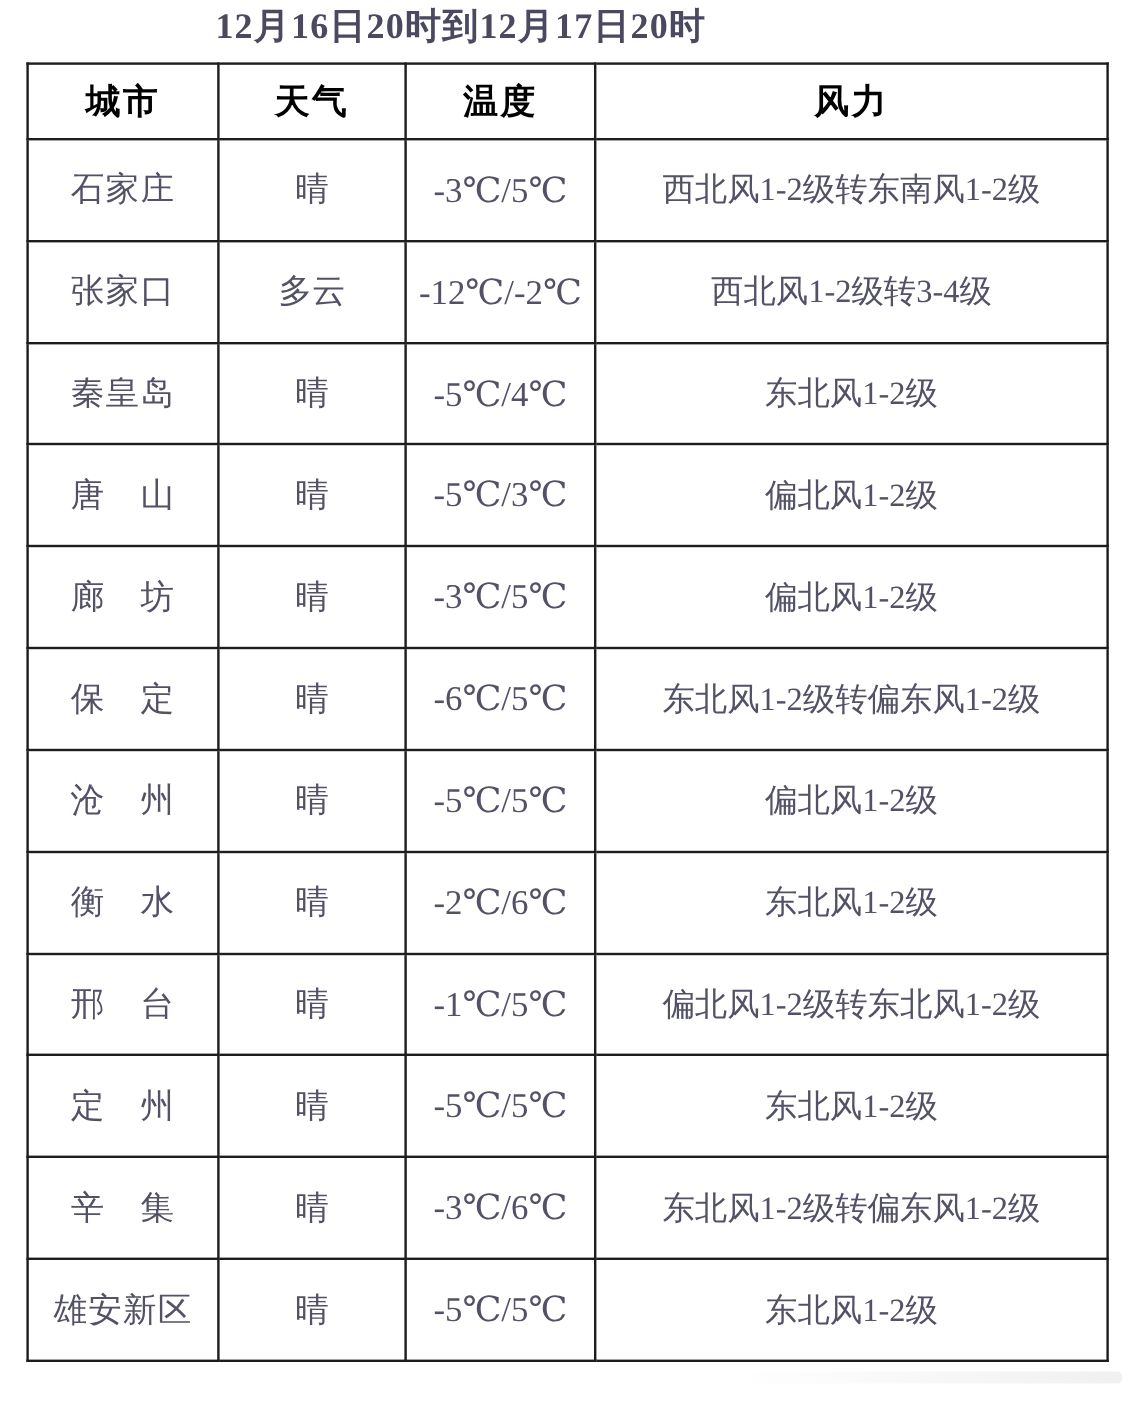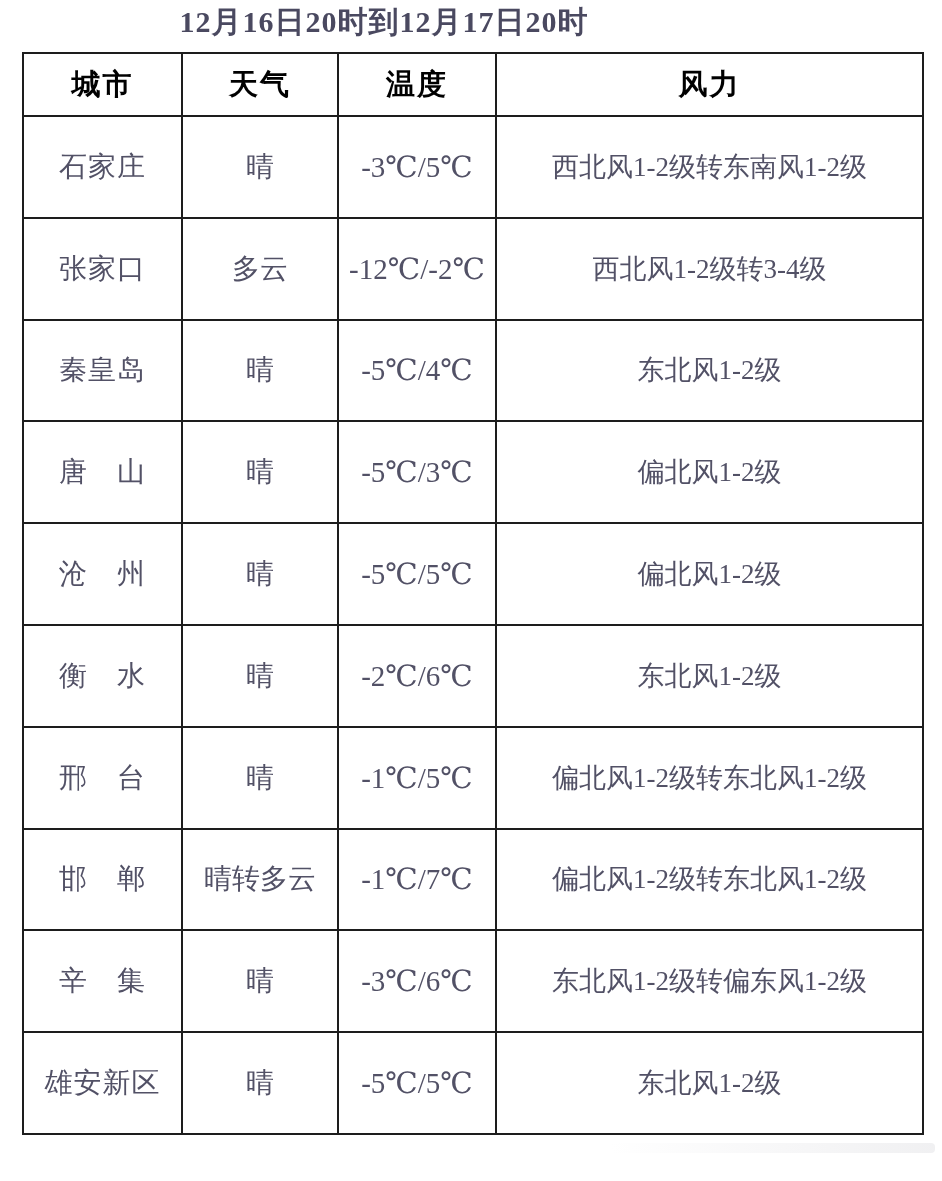--- a/index.html
+++ b/index.html
@@ -100,42 +100,54 @@
         <td class="temp-cell">-5℃/4℃</td>
         <td class="wind-cell">东北风1-2级</td>
       </tr>
       <tr class="data-row">
         <td class="city-cell">唐　山</td>
         <td class="weather-cell">晴</td>
         <td class="temp-cell">-5℃/3℃</td>
         <td class="wind-cell">偏北风1-2级</td>
       </tr>
       <tr class="data-row">
+        <td class="city-cell">廊　坊</td>
+        <td class="weather-cell">晴</td>
+        <td class="temp-cell">-3℃/5℃</td>
+        <td class="wind-cell">偏北风1-2级</td>
+      </tr>
+      <tr class="data-row">
+        <td class="city-cell">保　定</td>
+        <td class="weather-cell">晴</td>
+        <td class="temp-cell">-6℃/5℃</td>
+        <td class="wind-cell">东北风1-2级转偏东风1-2级</td>
+      </tr>
+      <tr class="data-row">
         <td class="city-cell">沧　州</td>
         <td class="weather-cell">晴</td>
         <td class="temp-cell">-5℃/5℃</td>
         <td class="wind-cell">偏北风1-2级</td>
       </tr>
       <tr class="data-row">
         <td class="city-cell">衡　水</td>
         <td class="weather-cell">晴</td>
         <td class="temp-cell">-2℃/6℃</td>
         <td class="wind-cell">东北风1-2级</td>
       </tr>
       <tr class="data-row">
         <td class="city-cell">邢　台</td>
         <td class="weather-cell">晴</td>
         <td class="temp-cell">-1℃/5℃</td>
         <td class="wind-cell">偏北风1-2级转东北风1-2级</td>
       </tr>
       <tr class="data-row">
-        <td class="city-cell">邯　郸</td>
-        <td class="weather-cell">晴转多云</td>
-        <td class="temp-cell">-1℃/7℃</td>
-        <td class="wind-cell">偏北风1-2级转东北风1-2级</td>
+        <td class="city-cell">定　州</td>
+        <td class="weather-cell">晴</td>
+        <td class="temp-cell">-5℃/5℃</td>
+        <td class="wind-cell">东北风1-2级</td>
       </tr>
       <tr class="data-row">
         <td class="city-cell">辛　集</td>
         <td class="weather-cell">晴</td>
         <td class="temp-cell">-3℃/6℃</td>
         <td class="wind-cell">东北风1-2级转偏东风1-2级</td>
       </tr>
       <tr class="data-row">
         <td class="city-cell">雄安新区</td>
         <td class="weather-cell">晴</td>

